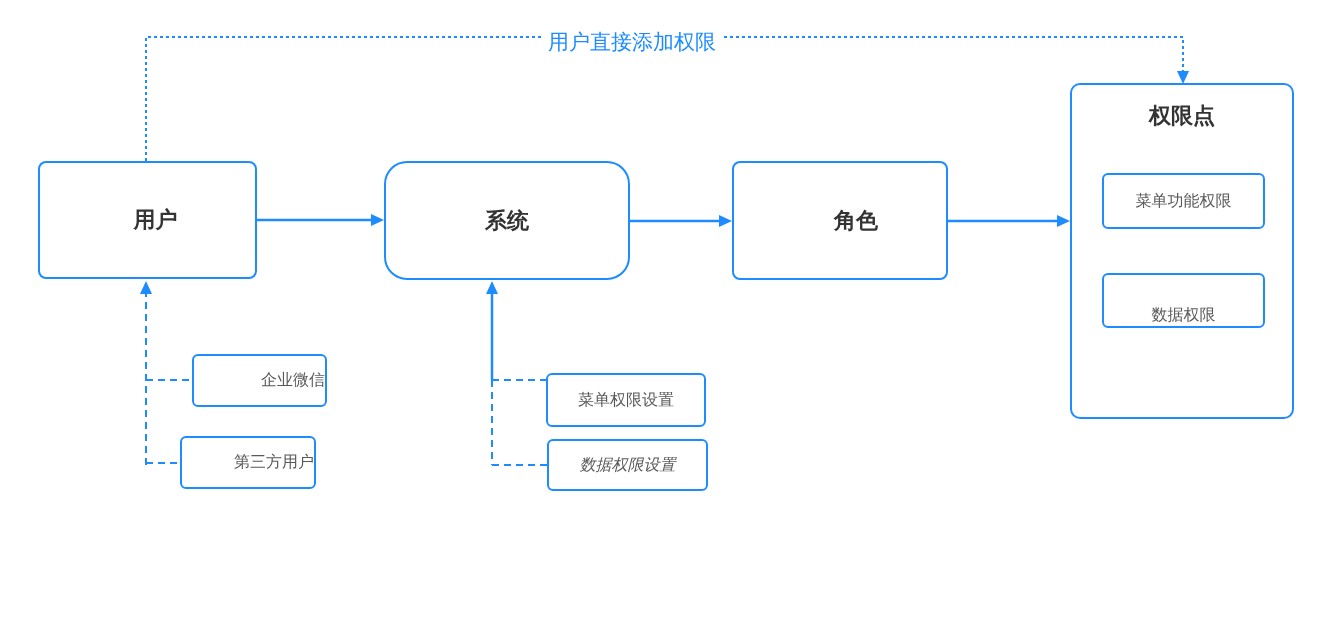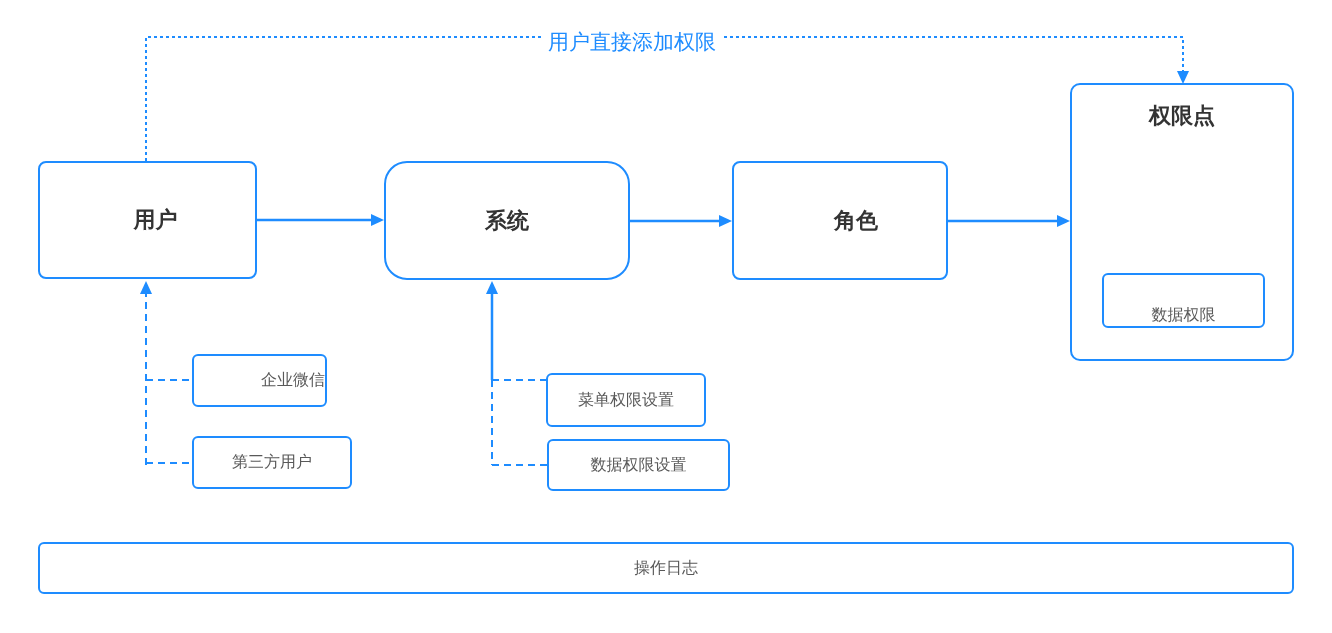--- a/index.html
+++ b/index.html
@@ -96,40 +96,40 @@
   </div>
 
   <div class="node big" style="left:384px;top:161px;width:246px;height:119px;border-radius:23px;">
     <span>系统</span>
   </div>
 
   <div class="node big" style="left:732px;top:161px;width:216px;height:119px;padding-left:32px;">
     <span>角色</span>
   </div>
 
-  <div class="container-node" style="left:1070px;top:83px;width:224px;height:278px;">
+  <div class="container-node" style="left:1070px;top:83px;width:224px;height:336px;">
     <div class="container-title">权限点</div>
+    <div class="node small" style="left:30px;top:88px;width:163px;height:56px;">
+      <span>菜单功能权限</span>
+    </div>
     <div class="node small" style="left:30px;top:188px;width:163px;height:55px;align-items:flex-end;">
       <span>数据权限</span>
     </div>
   </div>
 
   <div class="node small" style="left:192px;top:354px;width:135px;height:53px;justify-content:flex-end;">
     <span>企业微信</span>
   </div>
 
-  <div class="node small" style="left:192px;top:436px;width:160px;height:53px;">
+  <div class="node small" style="left:180px;top:436px;width:136px;height:53px;justify-content:flex-end;">
     <span>第三方用户</span>
   </div>
 
   <div class="node small" style="left:546px;top:373px;width:160px;height:54px;">
     <span>菜单权限设置</span>
   </div>
 
-  <div class="node small" style="left:547px;top:439px;width:183px;height:52px;">
+  <div class="node small" style="left:547px;top:439px;width:161px;height:52px;font-style:italic;">
     <span>数据权限设置</span>
   </div>
 
-  <div class="node small log-node" style="left:38px;top:542px;width:1256px;height:52px;">
-    <span>操作日志</span>
-  </div>
 
 </div>
 
 </body></html>

